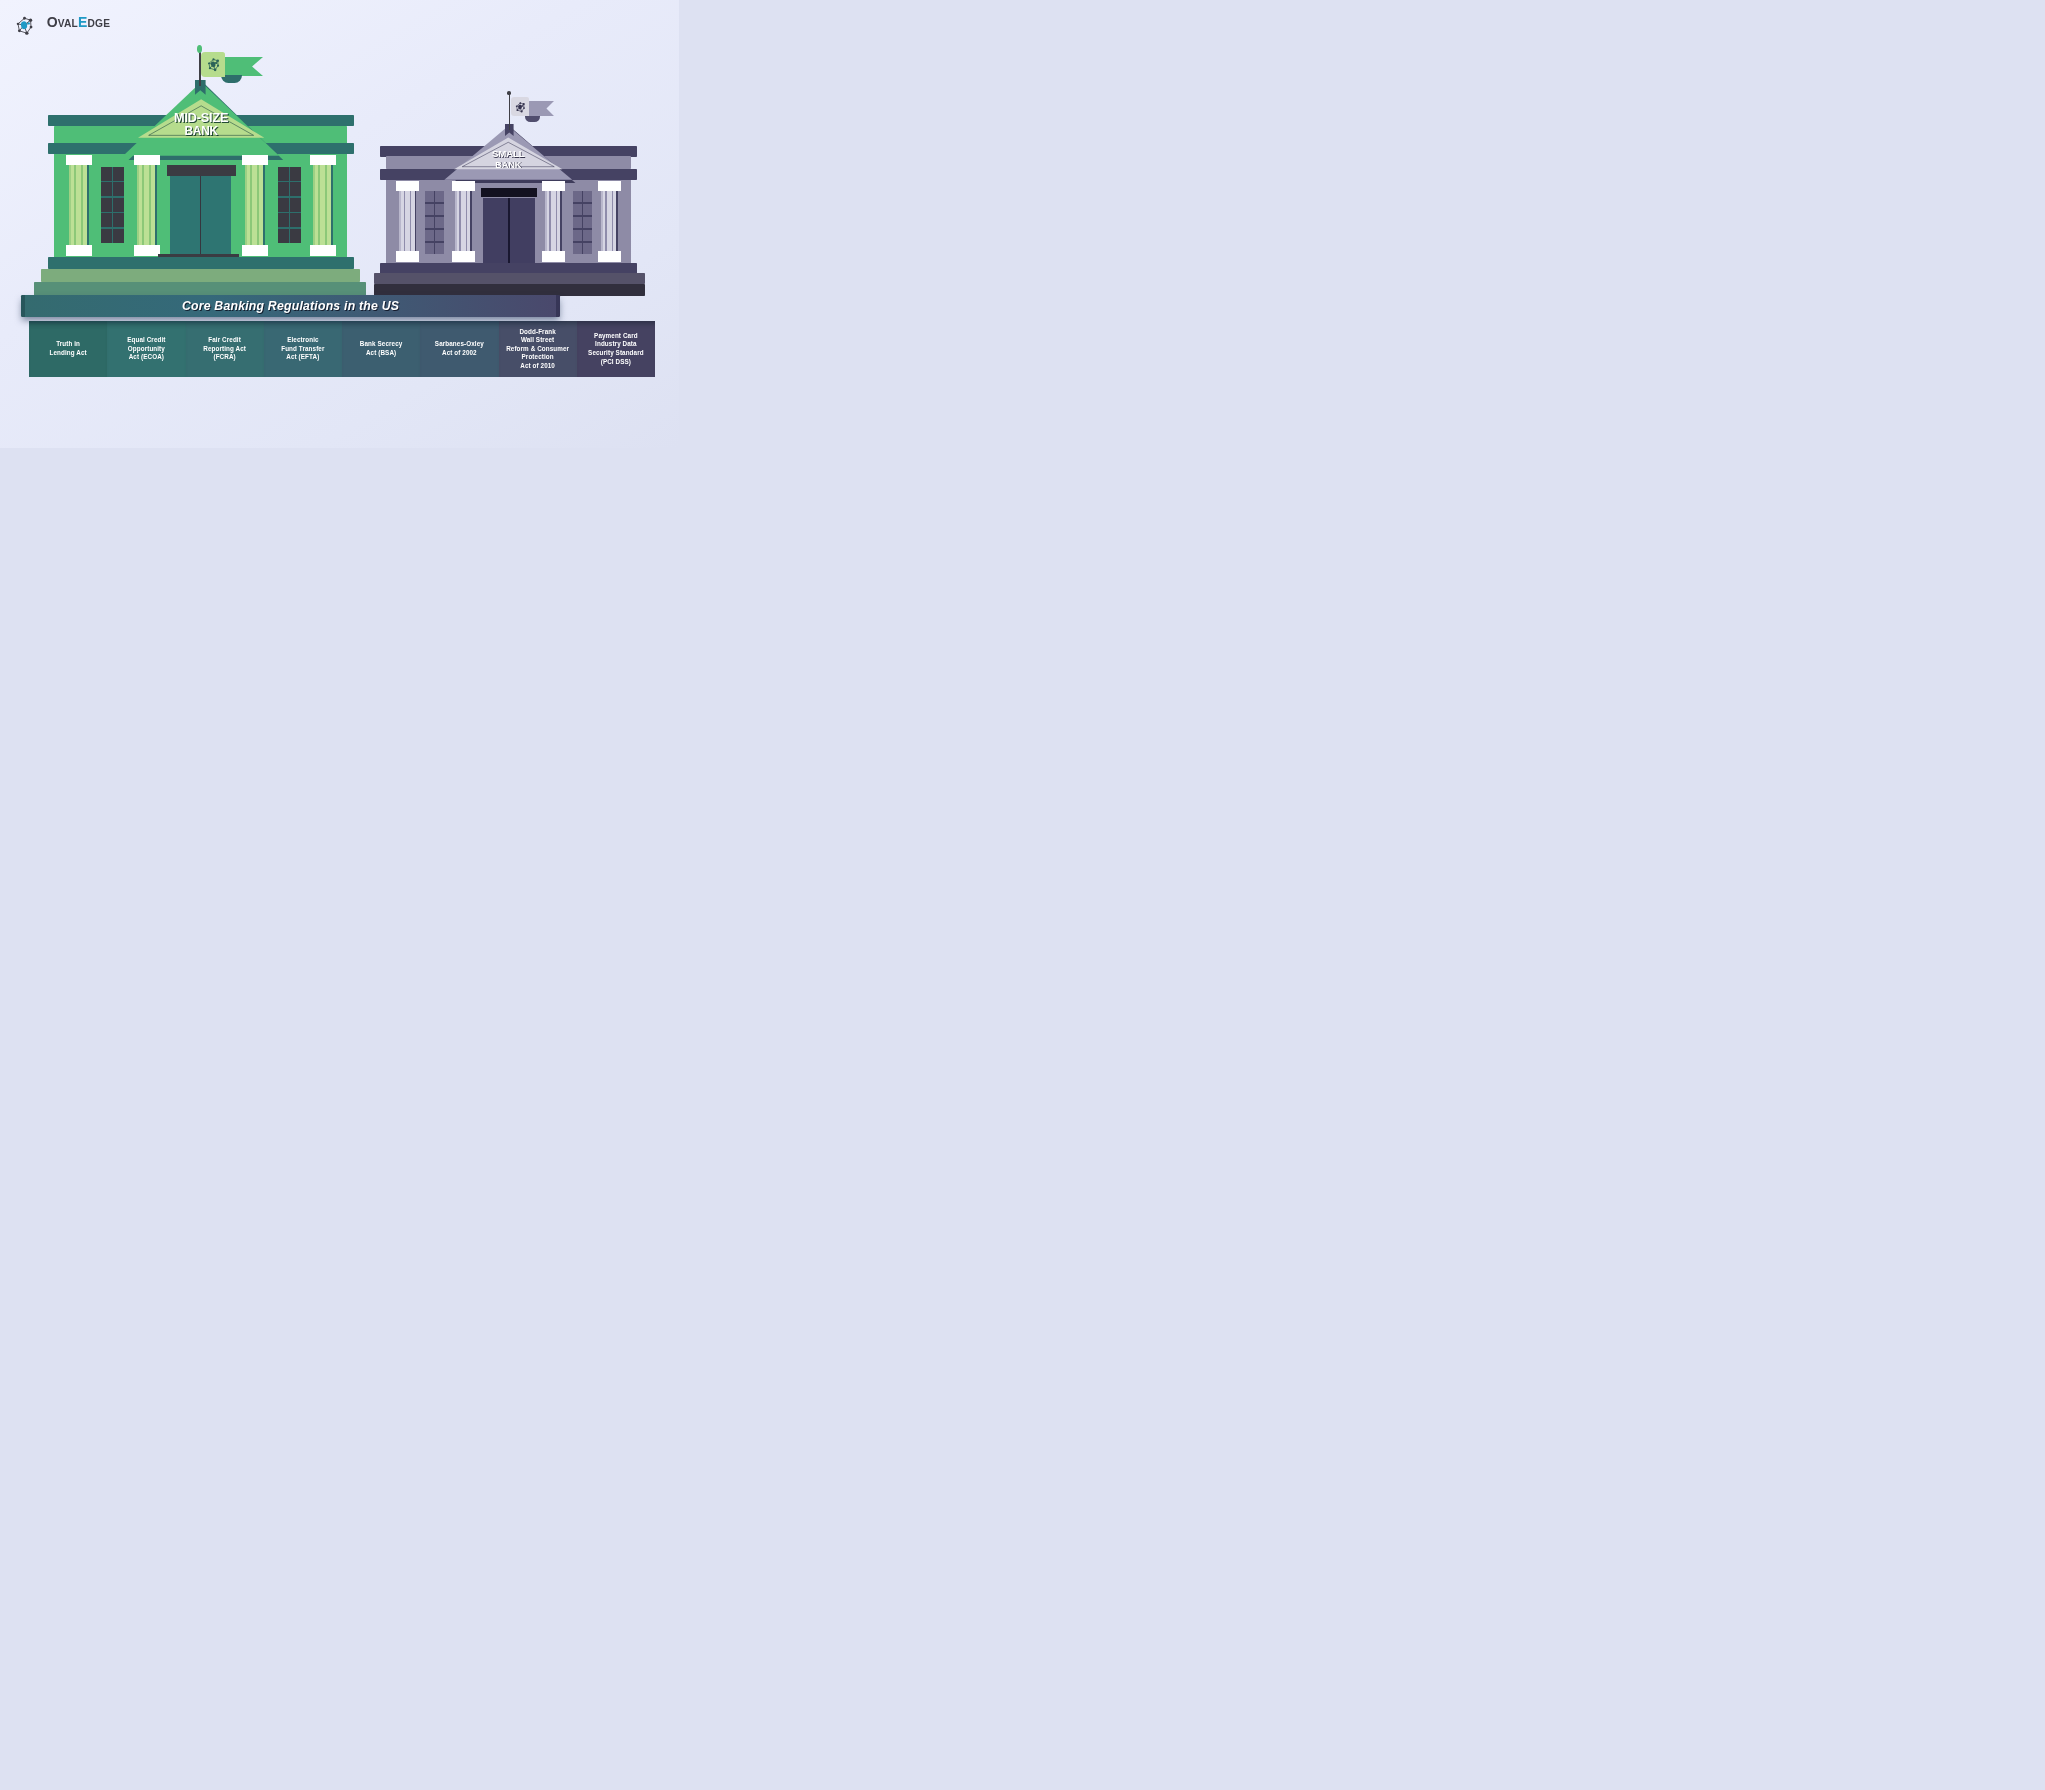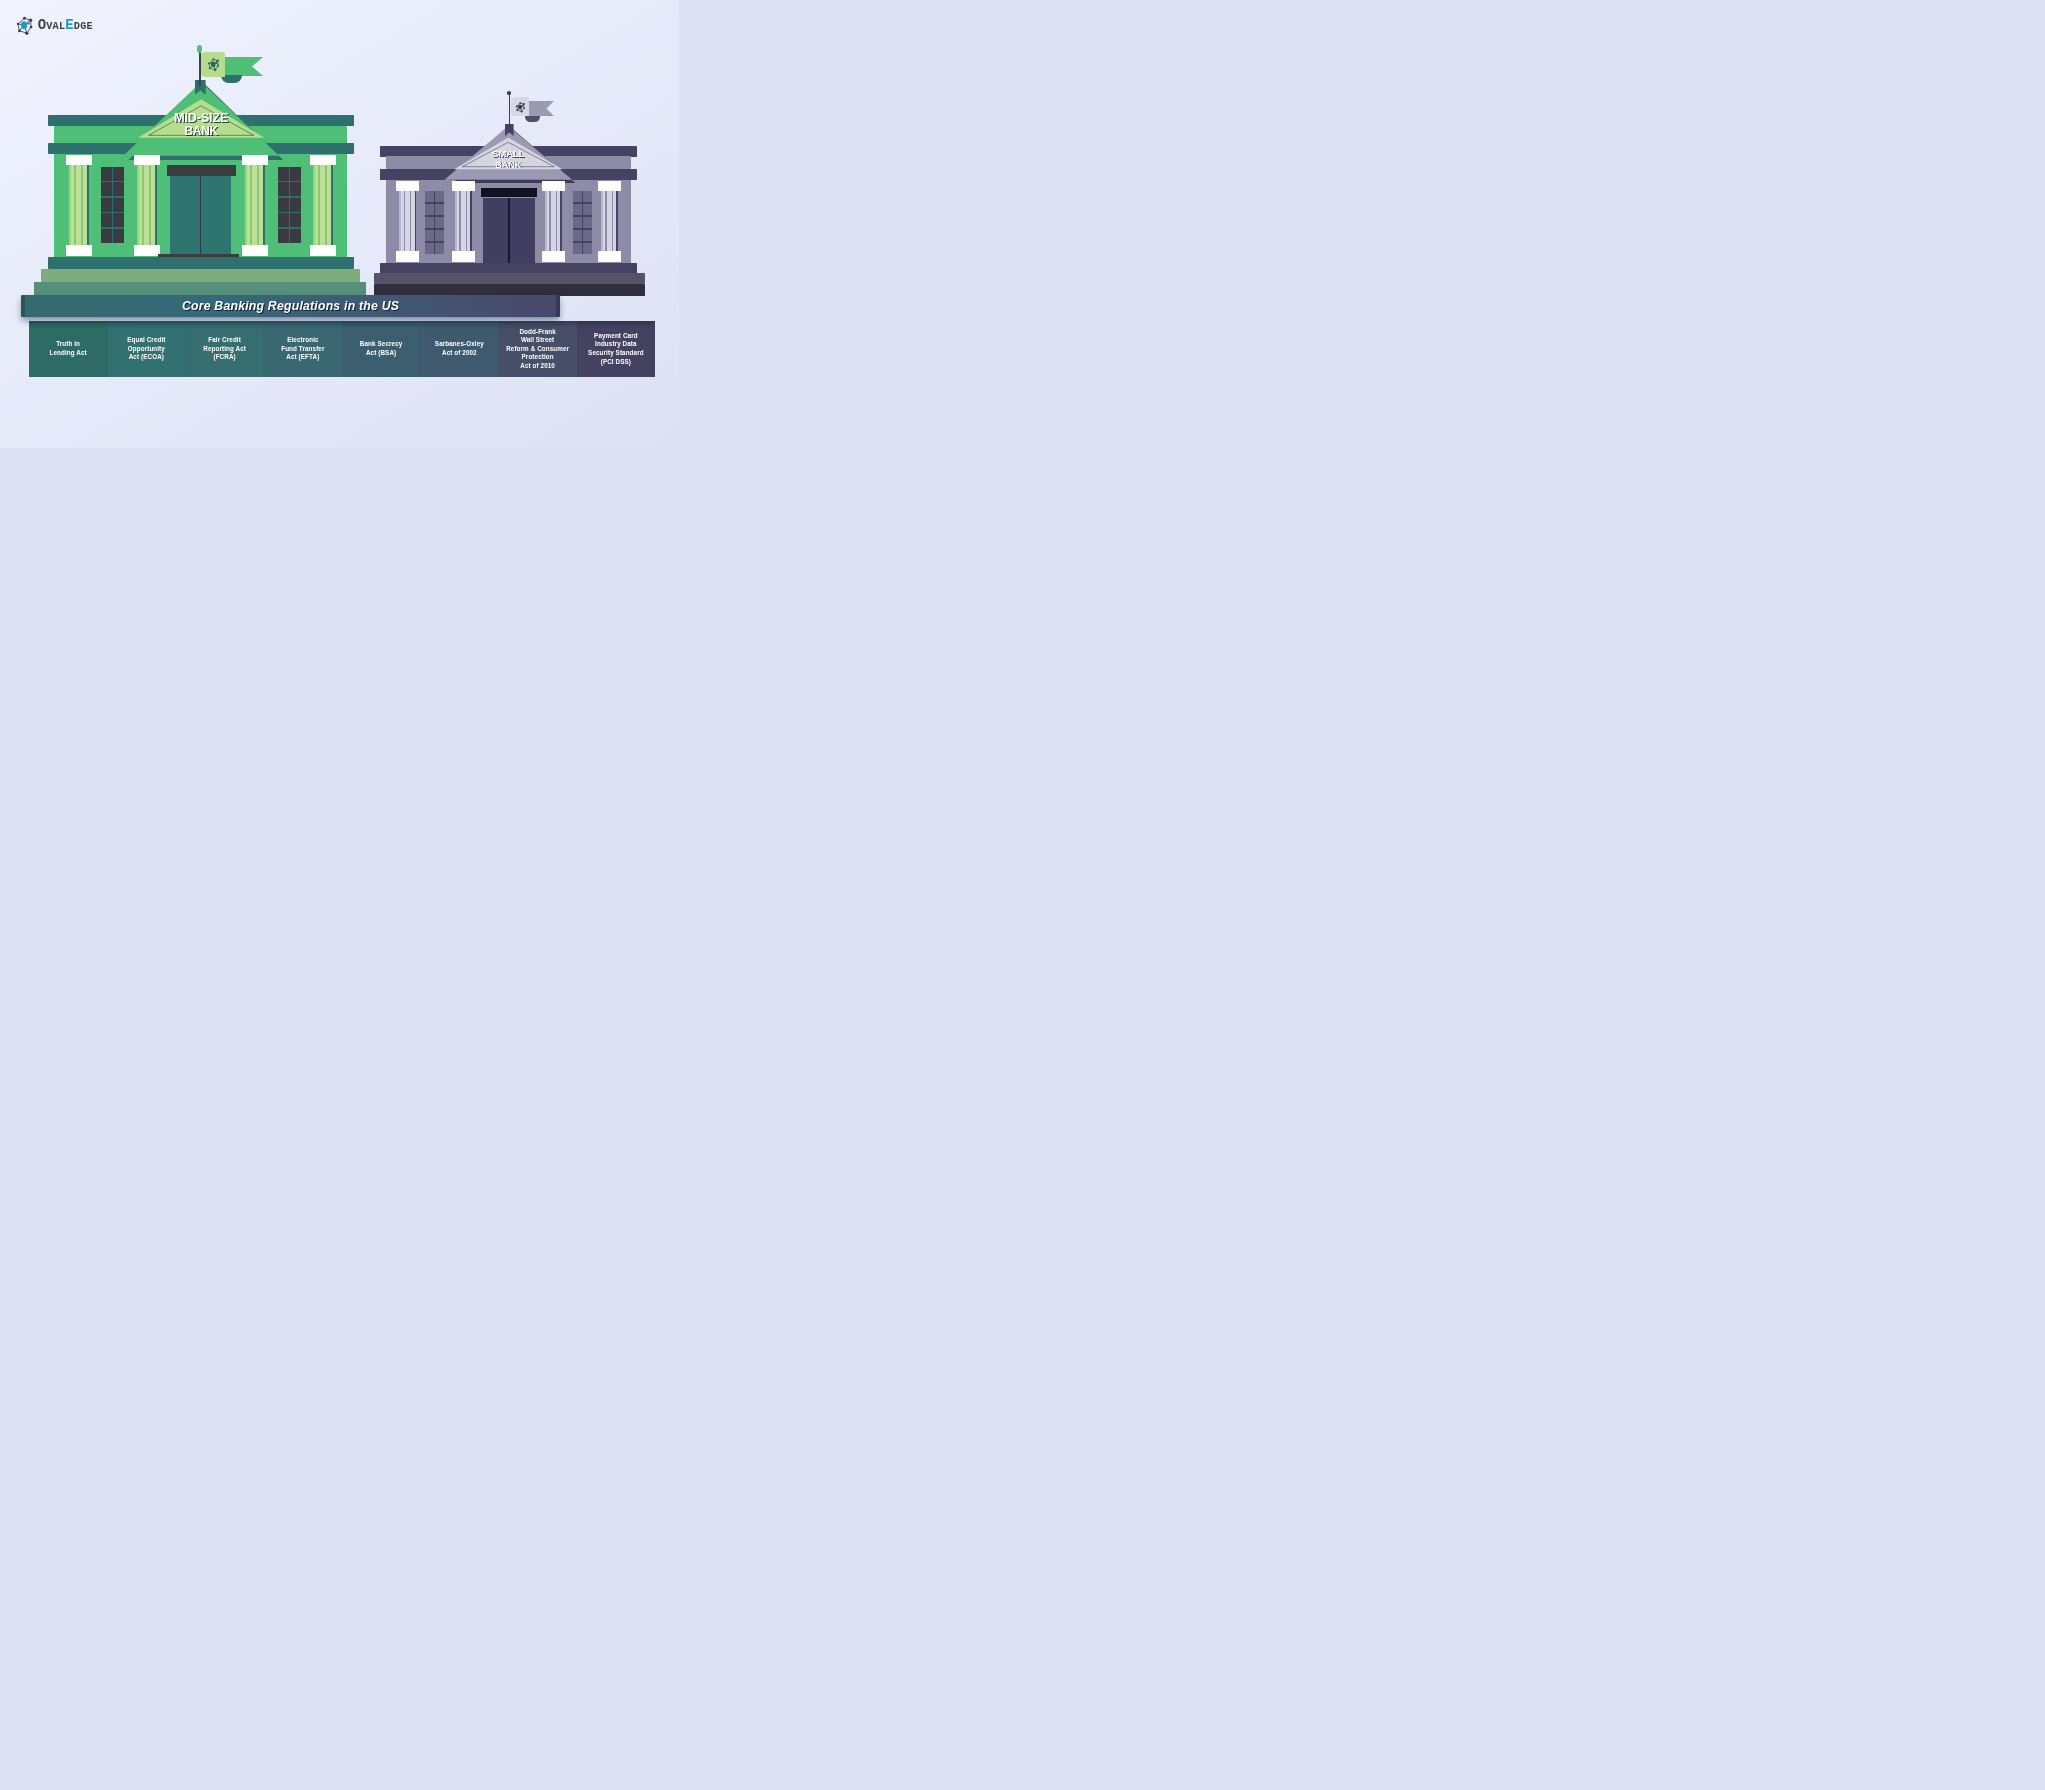--- a/index.html
+++ b/index.html
@@ -3,21 +3,21 @@
 <meta charset="utf-8">
 <style>
   html,body{margin:0;padding:0;background:#dde1f2;}
   .stage{
     position:relative;width:679px;height:448px;overflow:hidden;
     background:linear-gradient(150deg,#f1f3fe 0%,#e8ebfa 40%,#e2e6f6 75%,#dde1f2 100%);
     font-family:"Liberation Sans",sans-serif;
   }
   .abs{position:absolute;}
   
-  .brand{position:absolute;left:14.7px;top:14.7px;display:flex;align-items:center;gap:4px;font-family:Liberation Mono, monospace;}
+  .brand{position:absolute;left:14.7px;top:14.7px;display:flex;gap:13px;}
   .brand-text{white-space:nowrap;color:#3e3e46;font-weight:bold;letter-spacing:0.2px;line-height:1;}
   .b-lg{font-size:14px;}
   .b-sm{font-size:10.2px;}
   .b-blue{color:#1f9ac6;}
   
   .band{position:absolute;border-radius:0.8px;}
   .colm{position:absolute;}
   .colm::before,.colm::after{content:"";position:absolute;left:0;right:0;background:#ffffff;}
   .colm::before{top:0;height:9.8px;}
   .colm::after{bottom:0;height:10.6px;}

